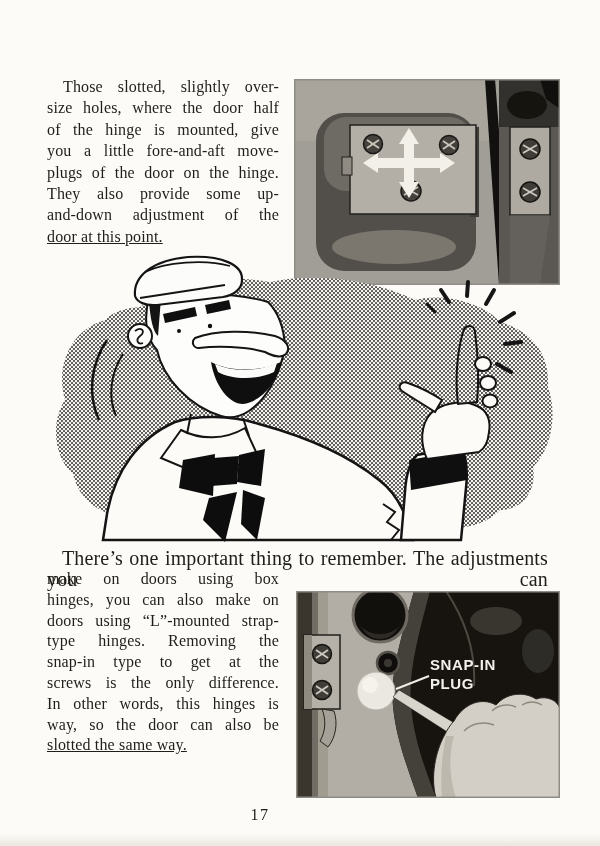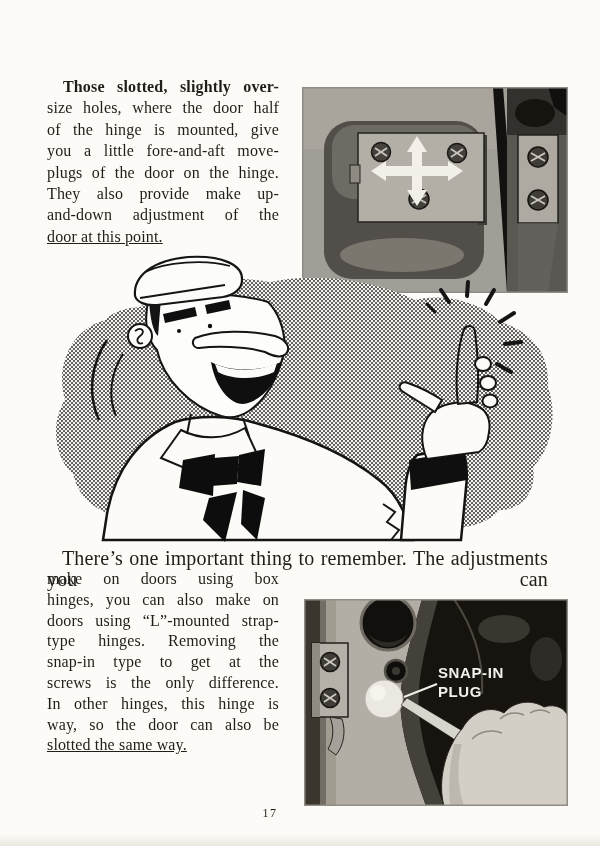--- a/index.html
+++ b/index.html
@@ -5,35 +5,35 @@
   html,body { margin:0; padding:0; background:#d8d5cf; }
   .sheet {
     position:relative; width:600px; height:846px; margin:0 auto;
     background:#fcfbf7; overflow:hidden;
     font-family:"Liberation Serif","DejaVu Serif",serif;
     color:#211e19;
   }
   .para { position:absolute; font-size:16px; letter-spacing:0.15px; }
   .tline { text-align:justify; text-align-last:justify; white-space:normal; }
   .tline.last { text-align-last:left;text-decoration:underline; }
-  .tline.indent { text-indent:16px;font-weight:bold; }
+  .tline.indent { text-indent:16px; }
   .para1 { left:47px; top:76px; width:232px; line-height:21.4px; }
   .para2-first {
     position:absolute; left:47px; top:548px; width:501px;
     font-size:20px; letter-spacing:0.15px; line-height:21px;
     text-align:justify; text-align-last:justify; text-indent:15px;
   }
   .para2 { left:47px; top:569px; width:232px; line-height:20.8px; }
-  .photo { position:absolute; margin:8px; padding:8px; line-height:0; }
+  .photo { position:absolute; margin:0; padding:8px; line-height:0; }
   .photo1 { left:286px; top:71px; width:266px; height:206px; }
   .photo2 { left:288px; top:583px; width:264px; height:207px; }
   .cartoon { position:absolute; left:45px; top:252px; width:515px; height:290px; line-height:0; }
   .page-number {
     position:absolute; left:0; top:806px; width:520px;
-    text-align:center; font-size:12px; letter-spacing:1.5px;padding-left:10px;
+    text-align:center; font-size:16px; letter-spacing:1.5px;
   }
   .bottom-edge {
     position:absolute; left:0; bottom:0; width:600px; height:12px;
     background:linear-gradient(#fcfbf700,#eae7df);
   }
   svg { display:block; }
   .photo-label {
     font-family:"Liberation Sans","DejaVu Sans",sans-serif;
     font-weight:bold; font-size:15px; letter-spacing:0.6px;
   }
@@ -42,21 +42,21 @@
 <body>
 
 <div class="sheet">
 
   <div class="para para1">
       <div class="tline indent">Those slotted, slightly over-</div>
       <div class="tline">size holes, where the door half</div>
       <div class="tline">of the hinge is mounted, give</div>
       <div class="tline">you a little fore-and-aft move-</div>
       <div class="tline">plugs of the door on the hinge.</div>
-      <div class="tline">They also provide make up-</div>
+      <div class="tline">They also provide some up-</div>
       <div class="tline">and-down adjustment of the</div>
       <div class="tline last">door at this point.</div>
     </div>
 
   <figure class="photo photo1">
     <svg width="266" height="206" viewBox="0 0 266 206">
       <rect x="0" y="0" width="266" height="206" fill="#a19d97"></rect>
       <rect x="0" y="0" width="196" height="62" fill="#aca89f" opacity="0.75"></rect>
       <rect x="22" y="34" width="160" height="158" rx="28" fill="#524f4a"></rect>
       <rect x="30" y="38" width="148" height="74" rx="22" fill="#6e6a64"></rect>
@@ -191,21 +191,21 @@
 
   <div class="para2-first">There’s one important thing to remember. The adjustments you can</div>
 
   <div class="para para2">
       <div class="tline">make on doors using box</div>
       <div class="tline">hinges, you can also make on</div>
       <div class="tline">doors using “L”-mounted strap-</div>
       <div class="tline">type hinges. Removing the</div>
       <div class="tline">snap-in type to get at the</div>
       <div class="tline">screws is the only difference.</div>
-      <div class="tline">In other hinges, this hinge is</div>
+      <div class="tline">In other words, this hinges is</div>
       <div class="tline">way, so the door can also be</div>
       <div class="tline last">slotted the same way.</div>
     </div>
 
   <figure class="photo photo2">
     <svg width="264" height="207" viewBox="0 0 264 207">
       <rect x="0" y="0" width="264" height="207" fill="#17140f"></rect>
       <ellipse cx="200" cy="30" rx="26" ry="14" fill="#413e37" opacity="0.8"></ellipse>
       <ellipse cx="242" cy="60" rx="16" ry="22" fill="#35322c" opacity="0.8"></ellipse>
       <path d="M150,0 C170,30 180,60 178,95" fill="none" stroke="#5a564e" stroke-width="2" opacity="0.8"></path>

